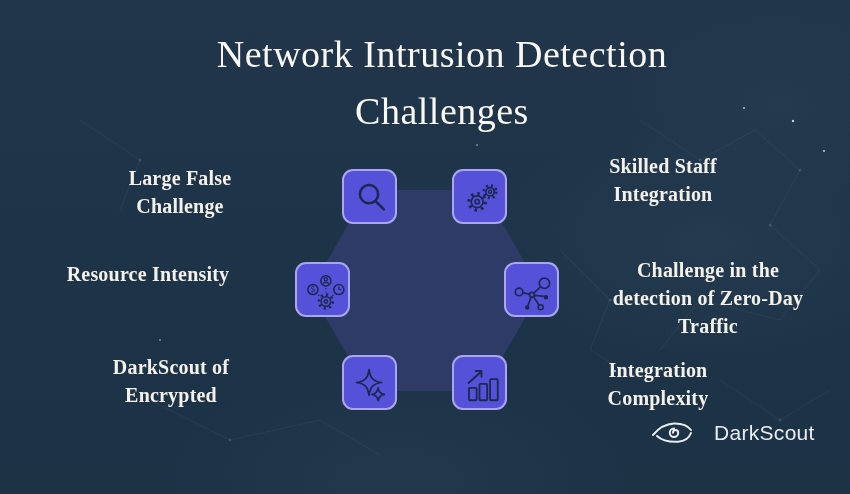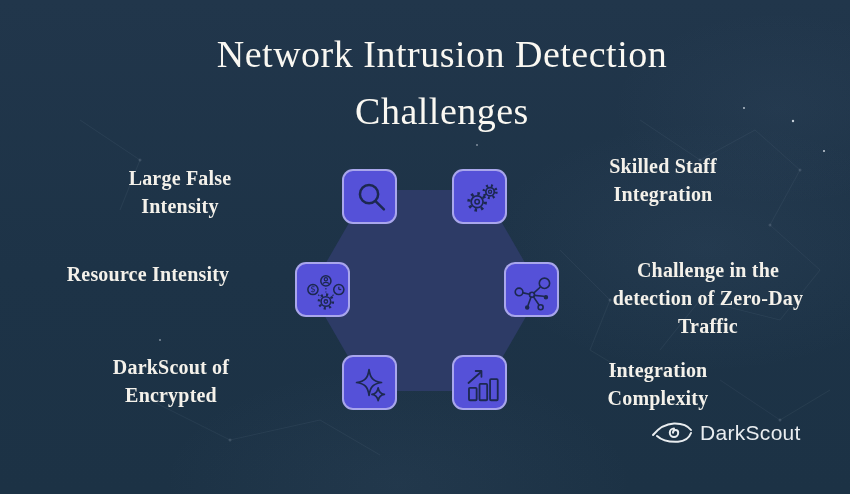--- a/index.html
+++ b/index.html
@@ -47,21 +47,21 @@
   .t-sparkles{left:342px;top:355px;}
   .t-chart{left:452px;top:355px;}
   .l-0{left:80px;width:200px;top:164px;}
   .l-1{left:558px;top:152px;width:210px;}
   .l-2{left:38px;width:220px;top:260px;}
   .l-3{left:603px;top:256px;width:210px;}
   .l-4{left:61px;width:220px;top:353px;}
   .l-5{left:558px;top:356px;width:200px;}
   .brand{
     position:absolute;left:650px;top:419px;
-    display:flex;align-items:center;gap:6px;
+    display:flex;align-items:center;gap:20px;
   }
   .brand-text{
     color:#e9edf0;font-family:"Liberation Sans", sans-serif;
     font-size:21px;font-weight:500;letter-spacing:0.3px;
   }
 </style>
 </head>
 <body>
 
 <div class="canvas">
@@ -168,21 +168,21 @@
       <rect x="12.5" y="29" width="8" height="13" rx="1"></rect>
       <rect x="23.5" y="25" width="8" height="17" rx="1"></rect>
       <rect x="34.5" y="20" width="8" height="22" rx="1"></rect>
       <path d="M12,24 L25,12.5"></path>
       <path d="M19.5,11.5 L25.5,11.5 L25.5,17.5"></path>
     </svg>
   </div>
 
   <div class="label al-r l-0">
     <span>Large False</span>
-    <span>Intensity</span>
+    <span>Challenge</span>
   </div>
 
   <div class="label l-1">
     <span>Skilled Staff</span>
     <span>Integration</span>
   </div>
 
   <div class="label al-r l-2">
     <span>Resource Intensity</span>
   </div>

